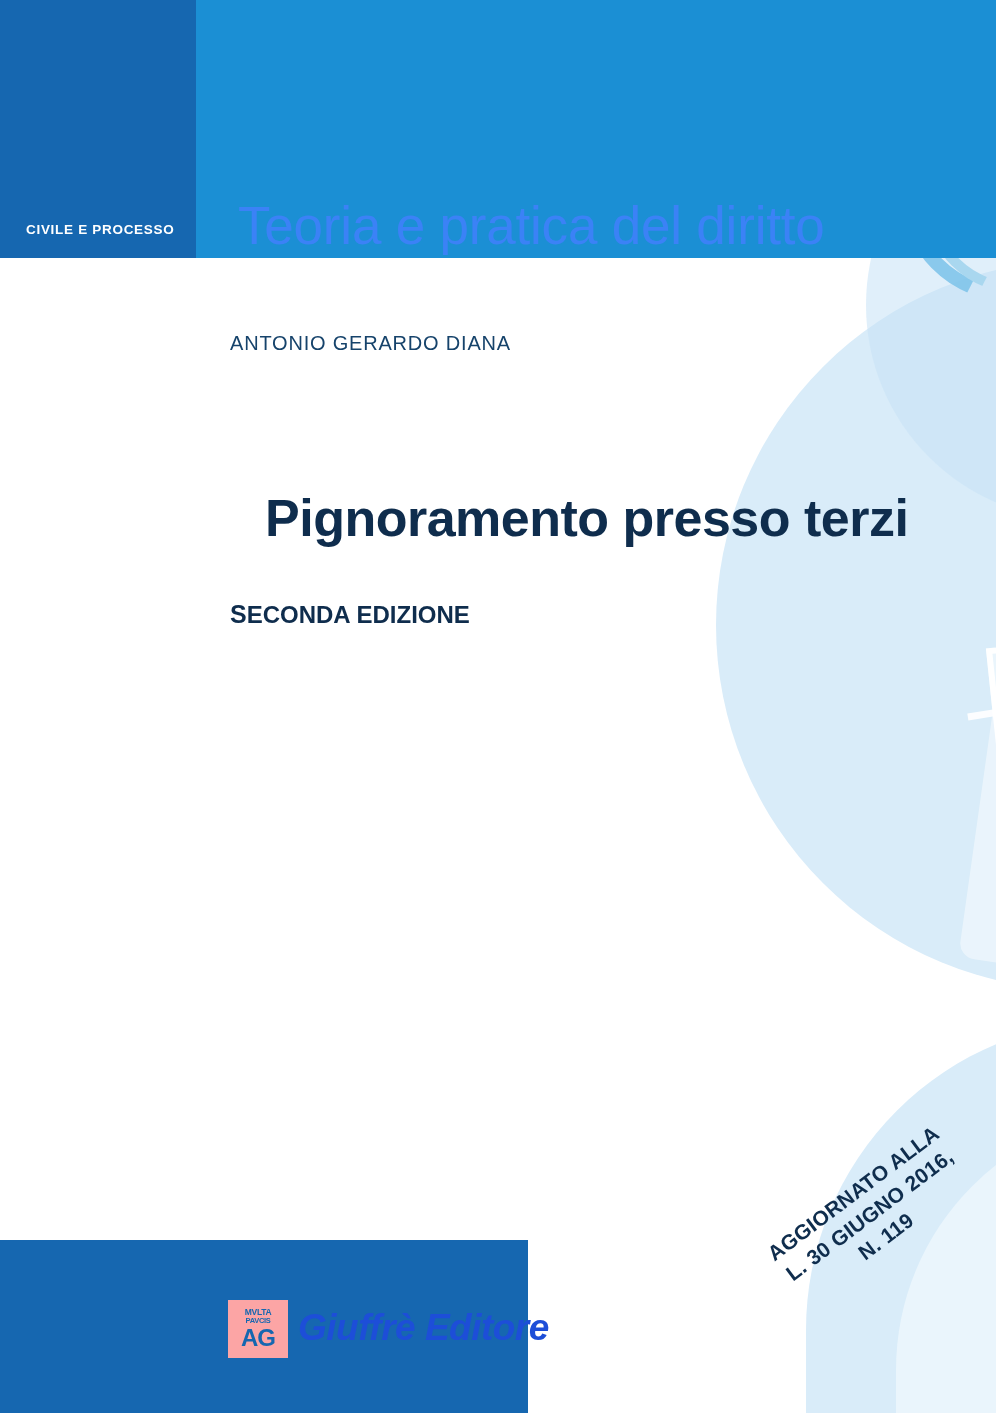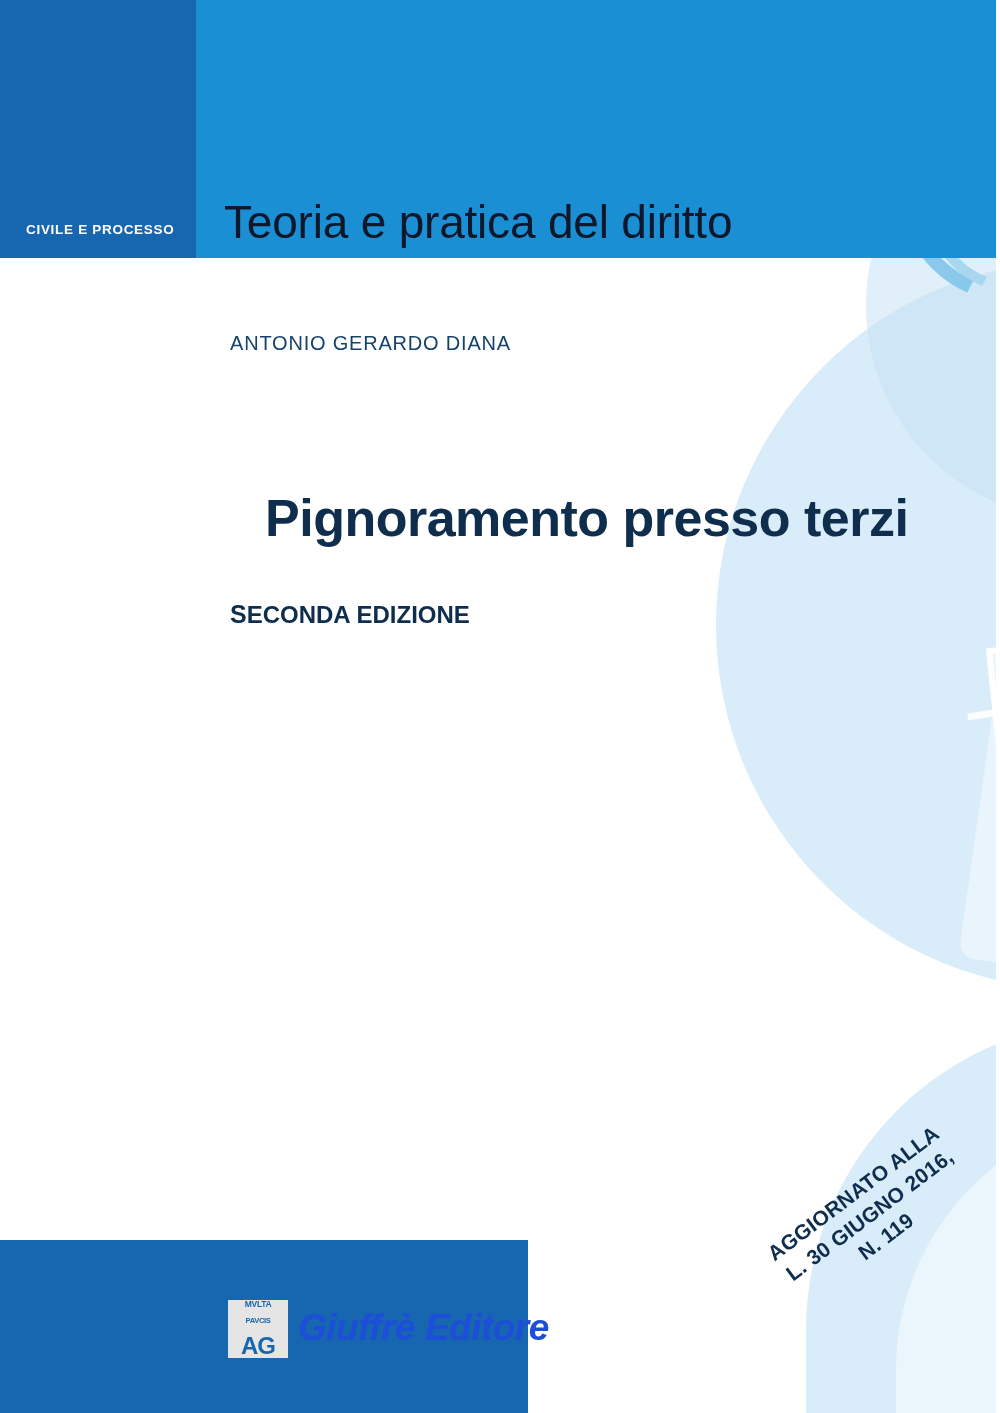--- a/index.html
+++ b/index.html
@@ -39,24 +39,24 @@
     position: absolute;
     left: 26px;
     top: 222px;
     font-size: 13.5px;
     letter-spacing: 0.7px;
     color: #ffffff;
     font-weight: 700;
   }
   .series-title {
     position: absolute;
-    left: 224px;
+    left: 238px;
     top: 195px;
-    font-size: 46px;
-    color: #0f172a;
+    font-size: 53px;
+    color: #3b82f6;
     font-weight: 400;
     letter-spacing: -0.2px;
   }
 
   
   .art {
     position: absolute;
     right: 0;
     top: 0;
     width: 430px;
@@ -195,25 +195,25 @@
     width: 528px;
     height: 173px;
     background: #1667b0;
   }
   .pub-logo {
     position: absolute;
     left: 228px;
     top: 1300px;
     width: 60px;
     height: 58px;
-    background: #e5e5e5;
+    background: #fca5a5;
     display: flex;
     flex-direction: column;
     align-items: center;
-    justify-content: space-between;
+    justify-content: center;
     line-height: 1;
   }
   .pub-logo .lg1 {
     font-size: 8.5px;
     font-weight: 700;
     color: #1667b0;
     letter-spacing: -0.3px;
   }
   .pub-logo .lg2 {
     font-size: 7.5px;

